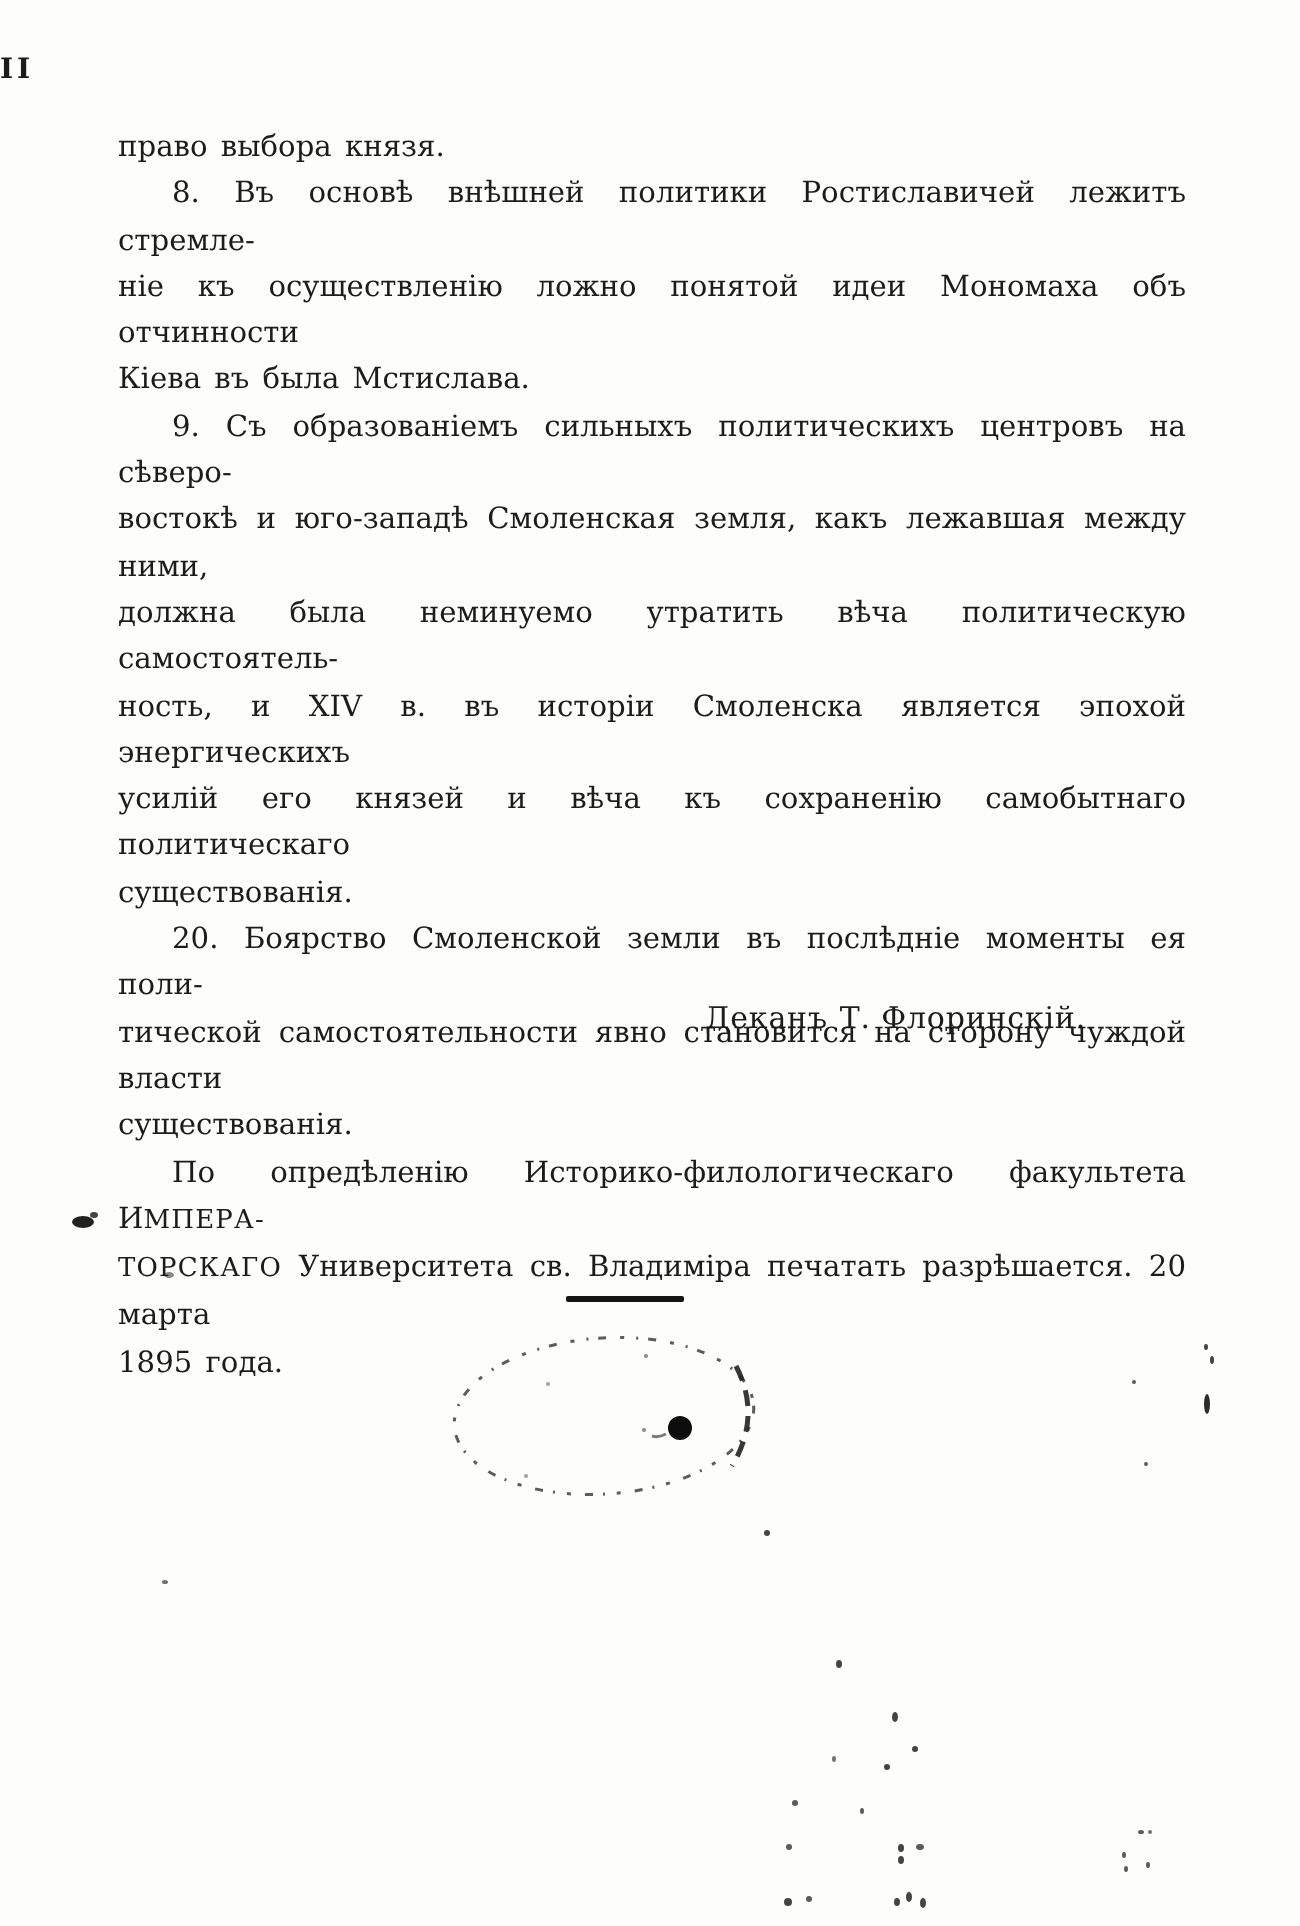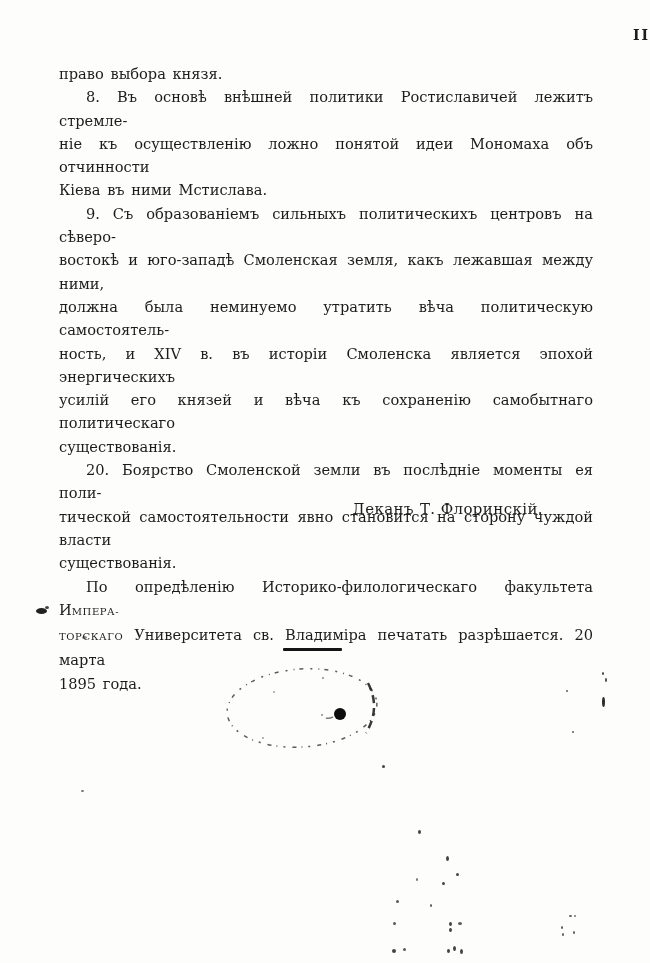--- a/index.html
+++ b/index.html
@@ -9,21 +9,21 @@
     height: 963px;
     margin: 0 auto;
     background: #fdfdfc;
     color: #1c1c1c;
     font-family: "DejaVu Serif", serif;
     overflow: hidden;
   }
   .pagenum {
     position: absolute;
     top: 27px; left: 0; right: 0;
-    text-align: right;
+    text-align: left;
     font-size: 14px;
     font-weight: bold;
     letter-spacing: 2px;
   }
   .textblock {
     position: absolute;
     top: 62px; left: 59px;
     width: 534px;
     font-size: 14.6px;
     line-height: 23.3px;
@@ -33,21 +33,21 @@
     text-align: justify;
     text-align-last: justify;
     white-space: normal;
   }
   .line.left {
     text-align: center;
     text-align-last: left;
   }
   .line.indent { text-indent: 27px; }
   .caps {
-    font-size: 10px;
+    font-size: 13px;
     letter-spacing: 0.6px;
   }
   .signature {
     position: absolute;
     top: 500px;
     right: 107px;
     font-size: 15px;
     letter-spacing: 0.4px;
   }
   .signature .name {
@@ -74,21 +74,21 @@
 <body>
 
 <div class="page" style="background: rgb(253, 253, 252); color: rgb(28, 28, 28);">
 
   <div class="pagenum">II</div>
 
   <div class="textblock">
     <div class="line left">право выбора князя.</div>
     <div class="line indent">8. Въ основѣ внѣшней политики Ростиславичей лежитъ стремле-</div>
     <div class="line">ніе къ осуществленію ложно понятой идеи Мономаха объ отчинности</div>
-    <div class="line left">Кіева въ ними Мстислава.</div>
+    <div class="line left">Кіева въ была Мстислава.</div>
     <div class="line indent">9. Съ образованіемъ сильныхъ политическихъ центровъ на сѣверо-</div>
     <div class="line">востокѣ и юго-западѣ Смоленская земля, какъ лежавшая между ними,</div>
     <div class="line">должна была неминуемо утратить вѣча политическую самостоятель-</div>
     <div class="line">ность, и XIV в. въ исторіи Смоленска является эпохой энергическихъ</div>
     <div class="line">усилій его князей и вѣча къ сохраненію самобытнаго политическаго</div>
     <div class="line left">существованія.</div>
     <div class="line indent">20. Боярство Смоленской земли въ послѣдніе моменты ея поли-</div>
     <div class="line">тической самостоятельности явно становится на сторону чуждой власти</div>
     <div class="line left">существованія.</div>
     <div class="line indent"><span>По опредѣленію Историко-филологическаго факультета И</span><span class="caps">МПЕРА-</span></div>

